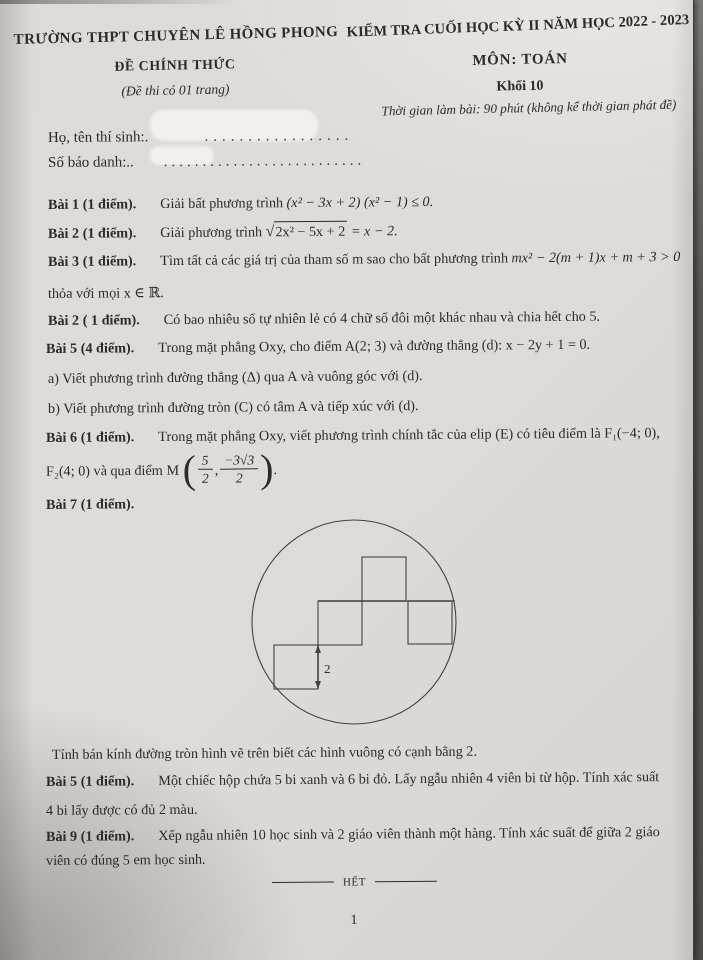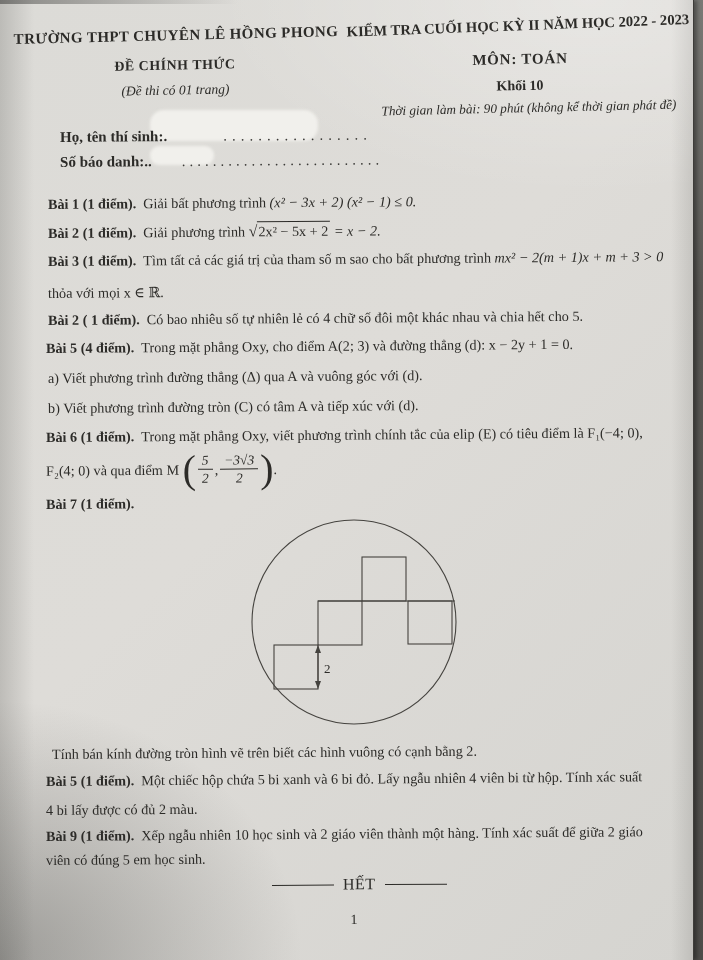--- a/index.html
+++ b/index.html
@@ -15,53 +15,53 @@
       linear-gradient(to right, rgba(30,30,28,.45), rgba(30,30,28,0) 70%) 0 0/340px 4px no-repeat,
       linear-gradient(to right, rgba(60,60,56,.20), rgba(60,60,56,0) 34px) 0 0/34px 100% no-repeat,
       radial-gradient(420px 360px at 0% 100%, rgba(35,35,32,.34), rgba(35,35,32,0) 72%),
       radial-gradient(500px 260px at 85% 0%, rgba(255,255,255,.30), rgba(255,255,255,0) 75%),
       linear-gradient(to left, rgba(80,80,76,.16), rgba(80,80,76,0) 22px) 100% 0/22px 100% no-repeat,
       linear-gradient(135deg,#dcdbd7 0%,#dedcd8 45%,#d5d4d0 100%);
     border-right:1px solid #3e3d3a;
     box-shadow:3px 0 4px rgba(0,0,0,.35);
   }
   .line{position:absolute;white-space:nowrap;font-size:14.2px;transform:rotate(-0.45deg);transform-origin:0 50%;}
-  .blabel{font-weight:bold;margin-right:7px;}
+  .blabel{font-weight:bold;margin-right:24px;}
   .math{font-style:italic;}
   
   .hl-school{left:12px;top:31px;width:328px;text-align:center;font-weight:bold;font-size:15px;letter-spacing:.4px;transform:rotate(-1.4deg);}
   .hl-doctype{left:95px;top:59px;width:160px;text-align:center;font-weight:bold;font-size:13.8px;letter-spacing:.6px;transform:rotate(-1.1deg);}
   .hl-note{left:98px;top:84px;width:155px;text-align:center;font-style:italic;font-size:13.5px;transform:rotate(-1.1deg);}
   .hr-title{left:336px;top:24px;width:364px;text-align:center;font-weight:bold;font-size:14.6px;transform:rotate(-2.1deg);}
   .hr-subject{left:420px;top:53px;width:200px;text-align:center;font-weight:bold;font-size:15px;letter-spacing:.8px;transform:rotate(-1.2deg);}
   .hr-grade{left:420px;top:80px;width:200px;text-align:center;font-weight:bold;font-size:14px;transform:rotate(-1.1deg);}
   .hr-duration{left:356px;top:104px;width:346px;text-align:center;font-style:italic;font-size:13.2px;transform:rotate(-1.3deg);}
   
   .st-name{left:48px;top:129px;font-size:15px;}
   .st-id{left:48px;top:154px;font-size:15px;}
-  .stlabel{font-weight:bold;margin-left:12px;}
+  .stlabel{font-weight:normal;}
   .dots1{letter-spacing:5px;margin-left:56px;color:#3a3936;}
   .dots2{letter-spacing:4px;margin-left:30px;color:#3a3936;}
   .whiteout{position:absolute;background:#f1f0ec;filter:blur(1.5px);border-radius:14px;}
   .wo1{left:150px;top:110px;width:168px;height:31px;}
   .wo2{left:150px;top:146px;width:64px;height:19px;border-radius:9px;}
   
   .sqrt{white-space:nowrap;}
   .sqrt .rad{border-top:1.2px solid #2c2b28;padding:1px 2px 0 1px;margin-top:24px;}
   .rsign{font-size:1.12em;}
   .frac{display:inline-block;text-align:center;vertical-align:middle;font-size:13.5px;line-height:1.15;font-style:italic;margin:0 2px;}
   .frac .num{display:block;border-bottom:1.1px solid #2c2b28;padding:0 4px 1px;}
   .frac .den{display:block;padding-top:1px;}
   .bigp{font-size:40px;font-weight:400;line-height:0;vertical-align:middle;color:#2c2b28;}
   .p6row{height:46px;line-height:46px;}
   .p6row > span{vertical-align:middle;}
   
   .endline{left:272px;top:876px;display:flex;align-items:center;gap:9px;}
   .endline .dash{width:62px;border-top:1.3px solid #2c2b28;height:0;}
-  .endline .endtext{font-size:16px;letter-spacing:.5px;text-align:center;}
+  .endline .endtext{font-size:11px;letter-spacing:.5px;text-align:center;}
   .pageno{left:344px;top:912px;width:20px;text-align:center;font-size:14px;}
   
   .figure{position:absolute;left:240px;top:505px;width:230px;height:235px;}
 </style>
 </head>
 <body>
 
 <div class="paper">
 
   <div class="line hl-school">TRƯỜNG THPT CHUYÊN LÊ HỒNG PHONG</div>

